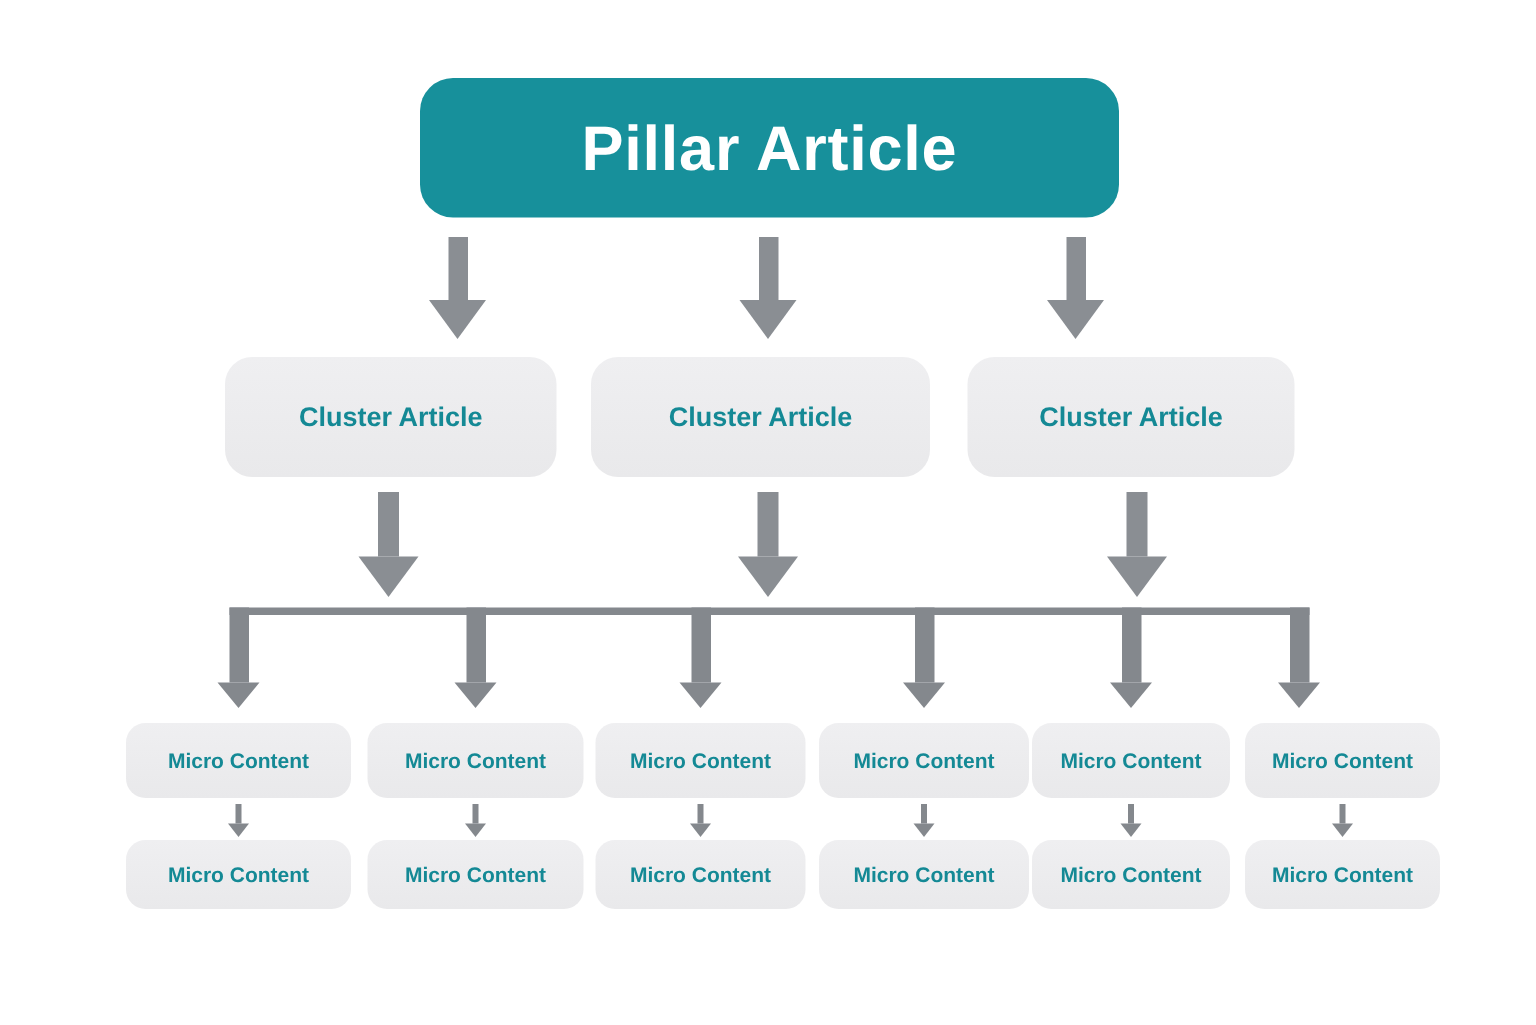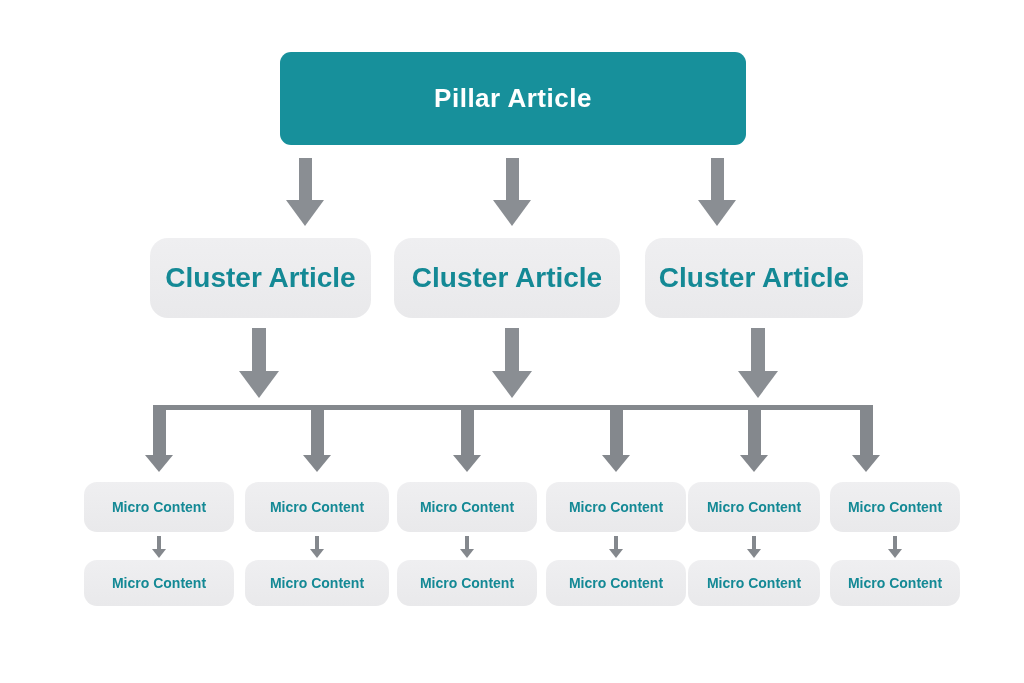--- a/index.html
+++ b/index.html
@@ -3,28 +3,28 @@
 <meta charset="utf-8">
 <style>
   html,body { margin:0; padding:0; background:#ffffff; }
   #canvas {
     position:relative; width:1024px; height:683px; background:#ffffff;
     font-family:"Liberation Sans", sans-serif; overflow:hidden;
   }
   .node { position:absolute; display:flex; align-items:center; justify-content:center;
           box-sizing:border-box; text-align:center; }
   .node-teal {
-    background:#17909b; border-radius:11px; color:#ffffff;
-    font-size:26px; font-weight:bold; letter-spacing:0.5px;
+    background:#17909b; border-radius:22px; color:#ffffff;
+    font-size:42px; font-weight:bold; letter-spacing:0.5px;
   }
   .node-gray {
     background:linear-gradient(180deg,#efeff1 0%,#e9e9eb 100%);
     border-radius:18px; color:#148995; font-weight:bold;
   }
-  .cluster-node { font-size:28px; }
+  .cluster-node { font-size:18px; }
   .micro-node { font-size:14px; border-radius:13px; }
   
   .arrow { position:absolute; display:flex; flex-direction:column; align-items:center; }
   .arrow .shaft { background:#8a8e93; }
   .arrow .head { width:0; height:0; border-style:solid; border-color:transparent;
                  border-top-color:#8a8e93; border-bottom:none; }
   .arrow.connector .shaft { background:#84888d; }
   .arrow.connector .head { border-top-color:#84888d; }
   .arrow-a .shaft { width:13px; height:42px; }
   .arrow-a .head { border-left-width:19px; border-right-width:19px; border-top-width:26px; }

